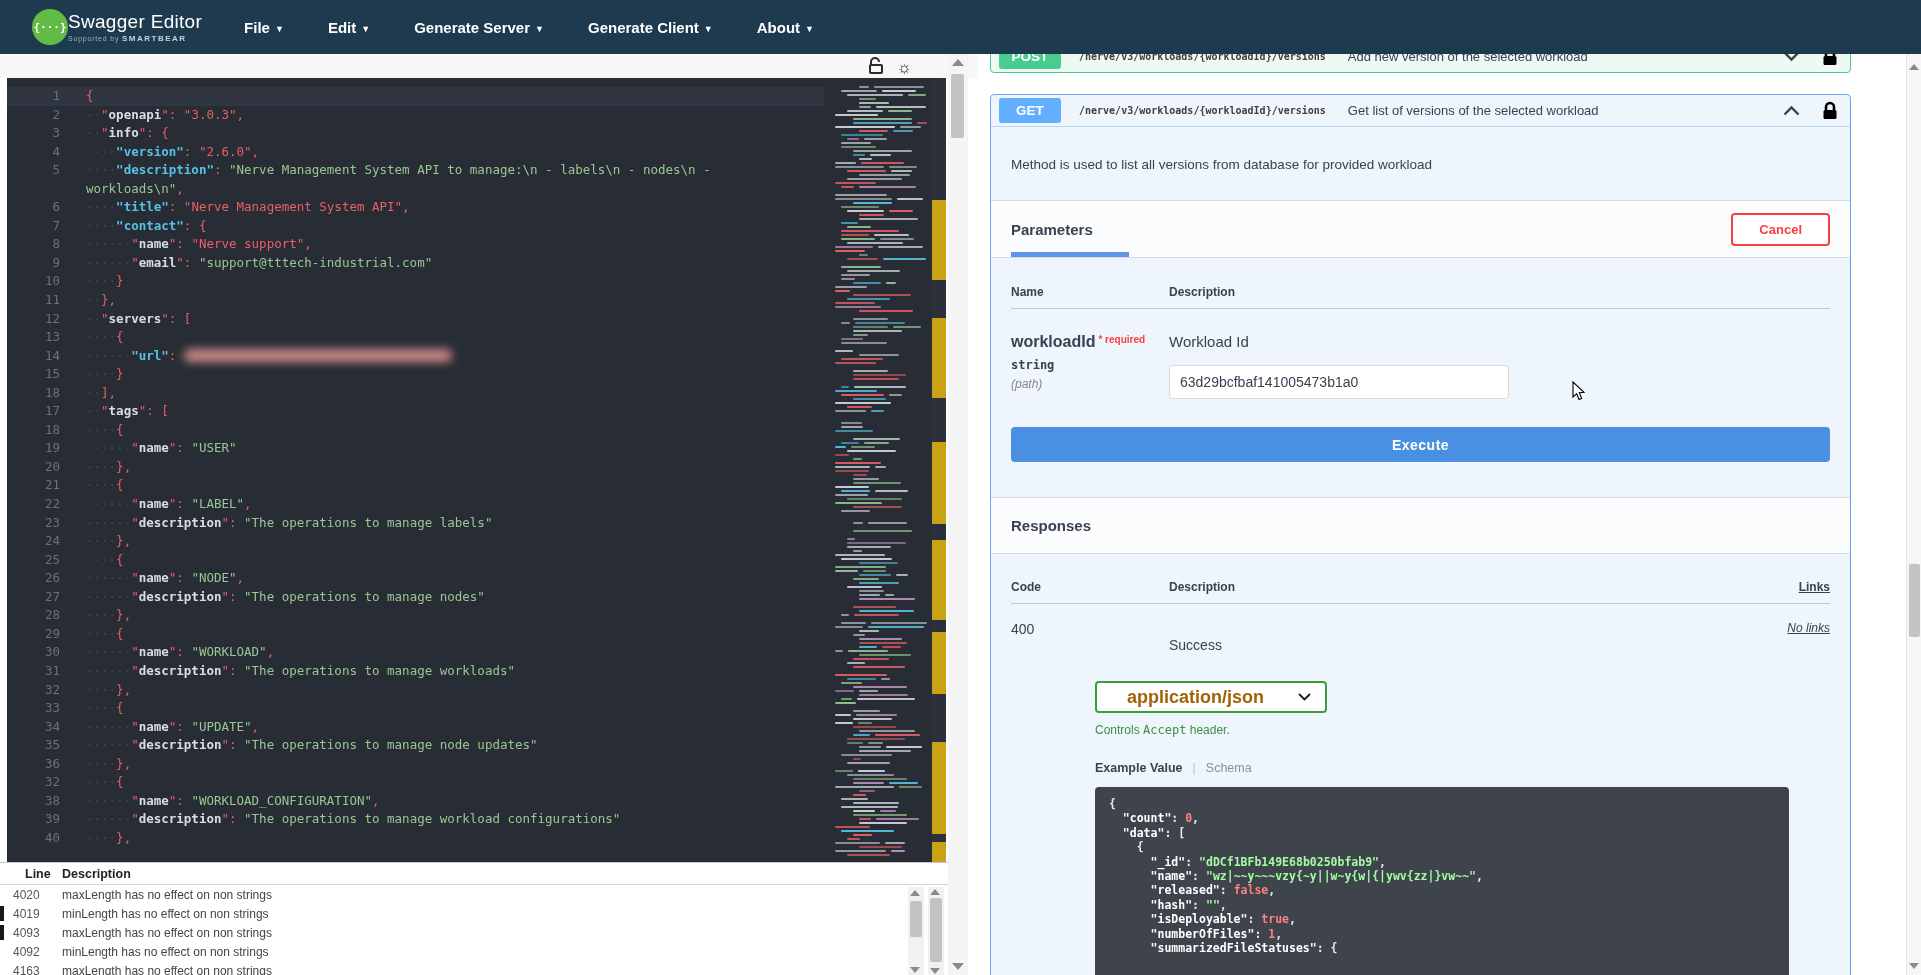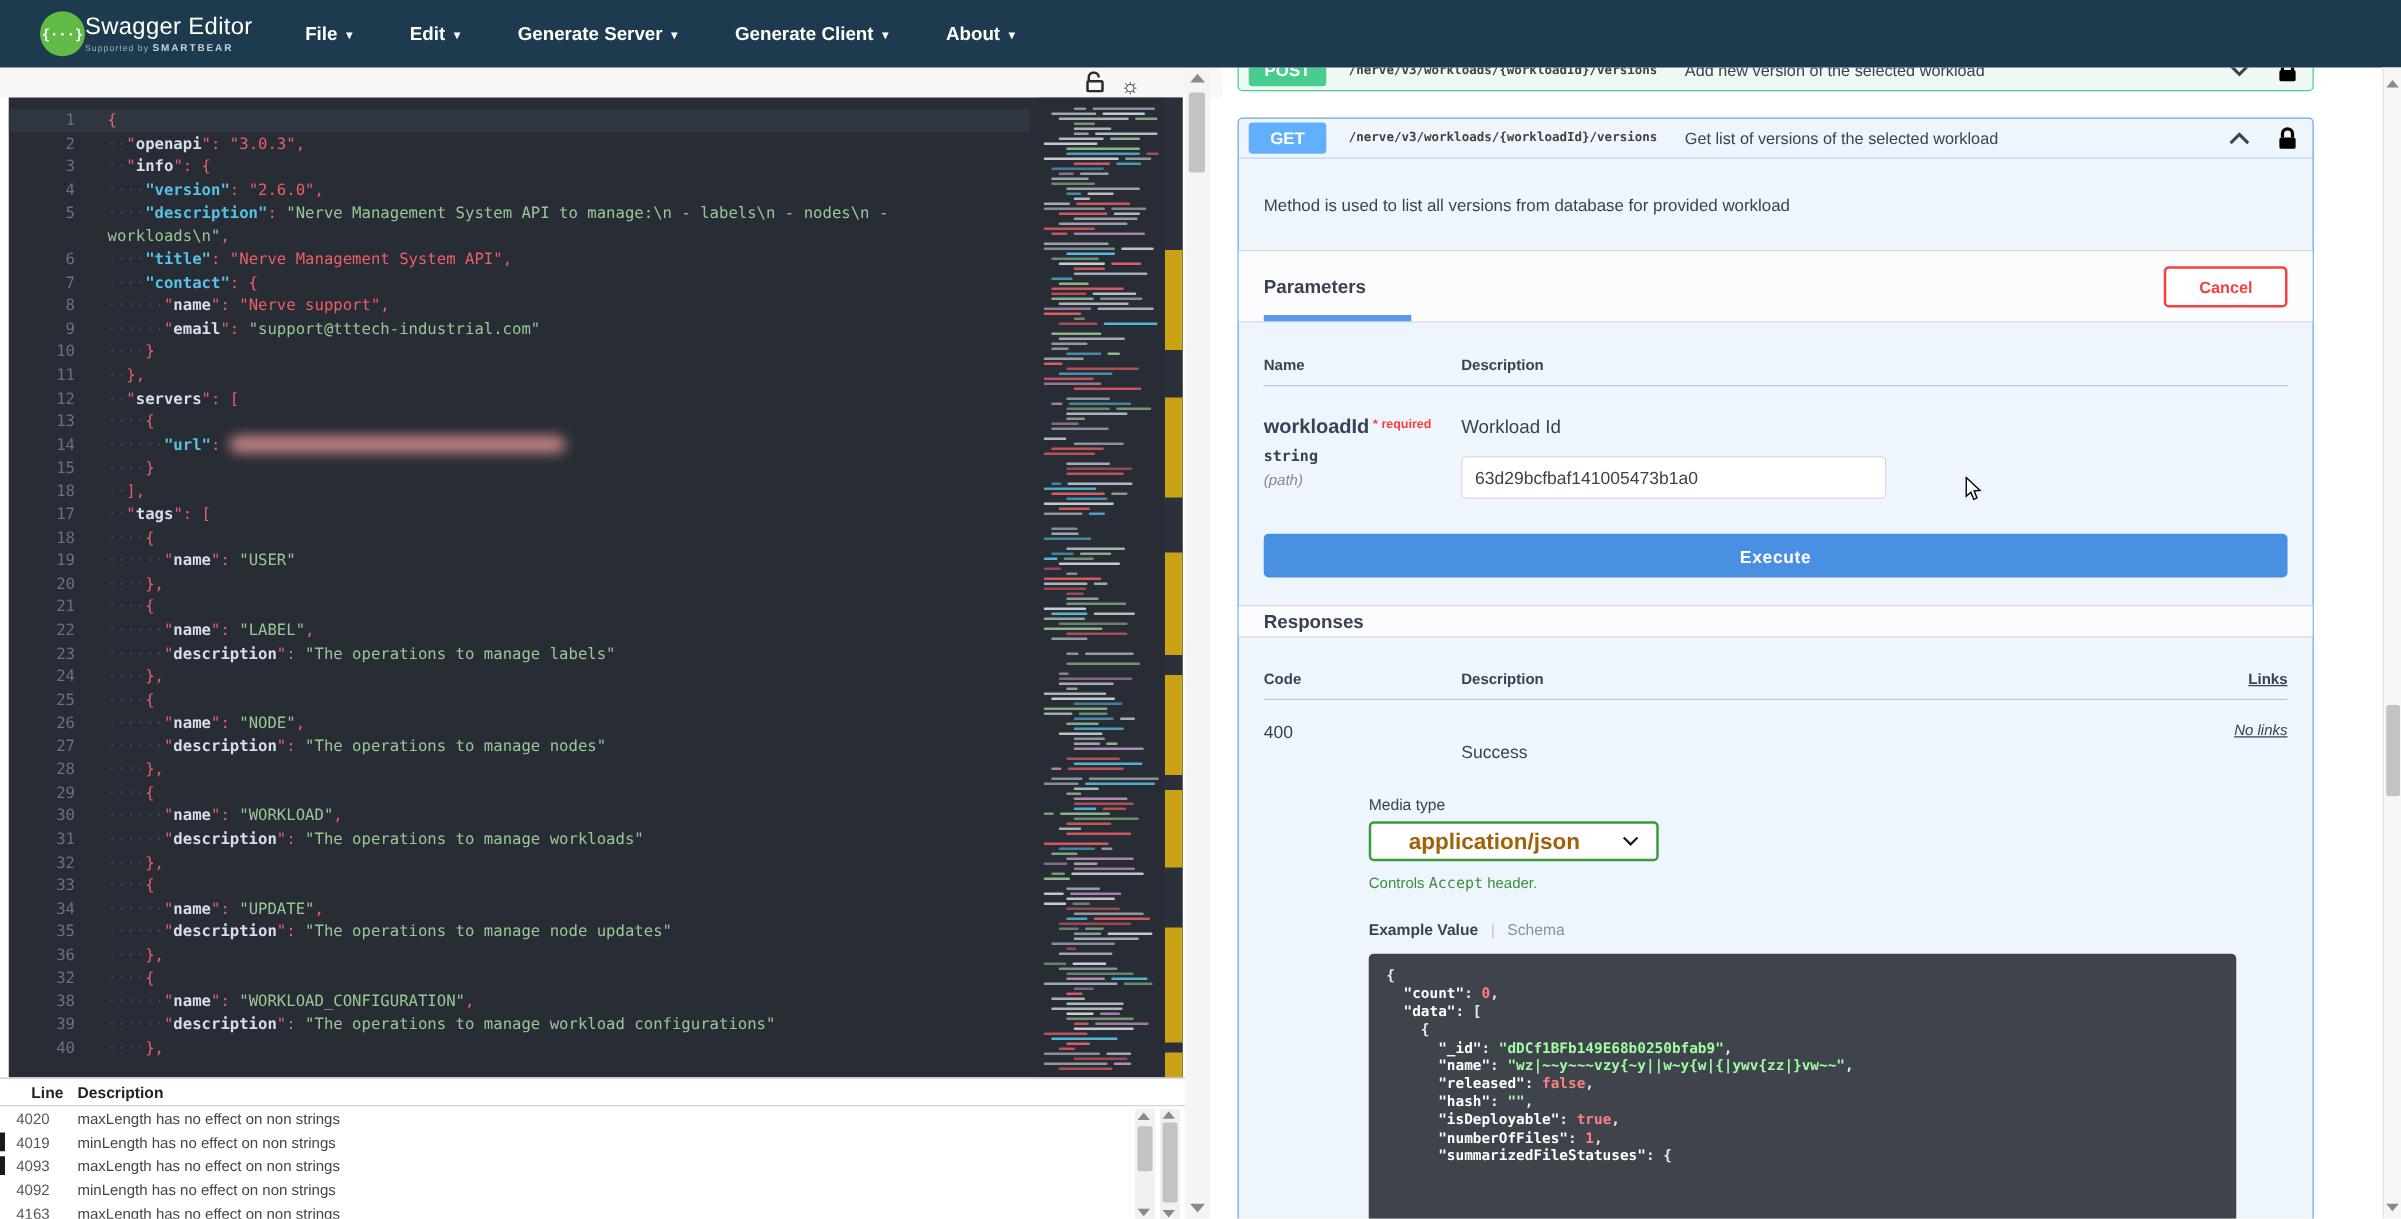--- a/index.html
+++ b/index.html
@@ -575,40 +575,39 @@
               <div class="p-desc">Workload Id</div>
               <input class="p-input" value="63d29bcfbaf141005473b1a0" style="">
             </div>
           </div>
         </div>
 
         <div class="exec-wrap">
           <button class="btn-execute">Execute</button>
         </div>
 
-        <div class="sec-bar" style="height:26px;">
+        <div class="sec-bar" style="height:57px;margin-top:13px;">
           <div class="sec-title">Responses</div>
         </div>
 
         <div class="resp-area">
           <div class="tbl-head">
             <div class="col1">Code</div>
             <div>Description</div>
             <div class="col3">Links</div>
           </div>
           <div class="resp-row">
             <div class="col1">400</div>
             <div>
               <div class="r-success">Success</div>
             </div>
             <div class="col3 r-nolinks">No links</div>
           </div>
 
           <div class="media-block">
-            <div class="media-label">Media type</div>
             <div class="media-select">
               <span class="sel-txt">application/json</span>
               <svg width="13" height="8" viewBox="0 0 13 8">
                   <path d="M1 1 L6.5 6.5 L12 1" fill="none" stroke="#1a1a1a" stroke-width="1.8"></path>
                 </svg>
             </div>
             <div class="controls-note"><span>Controls </span><code>Accept</code><span> header.</span></div>
 
             <div class="ex-tabs">
               <span class="ex-tab-active">Example Value</span>

